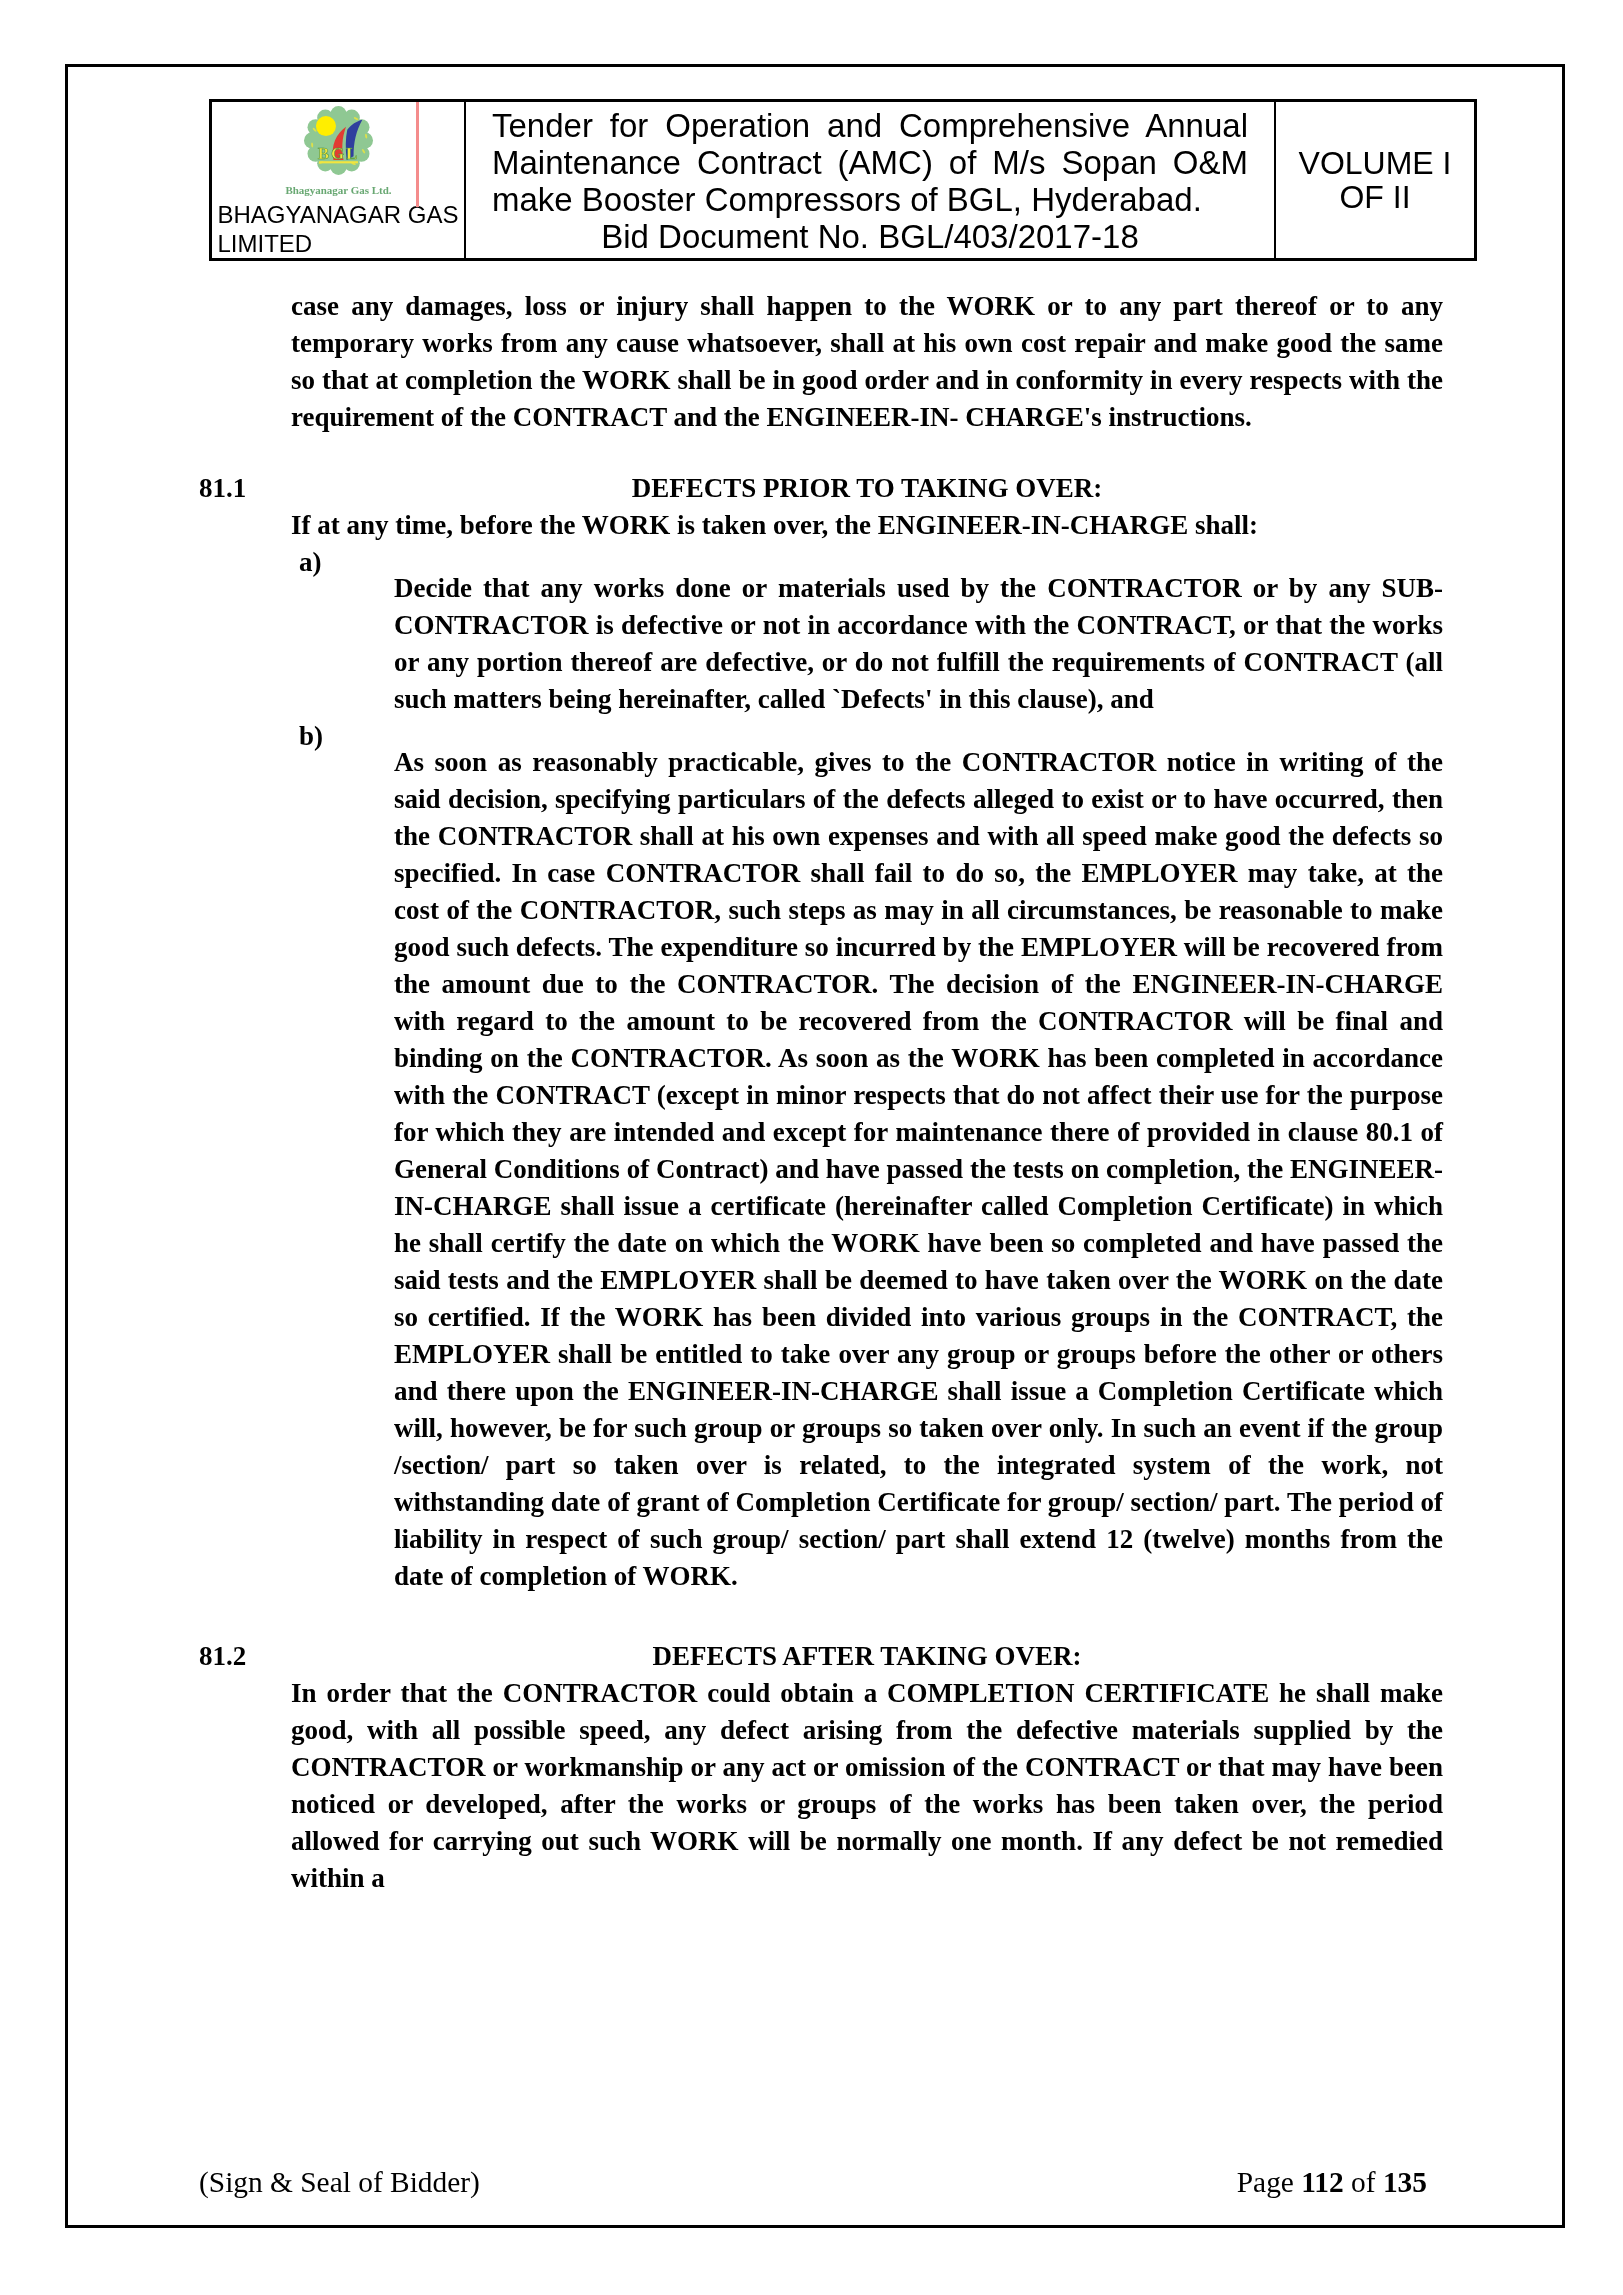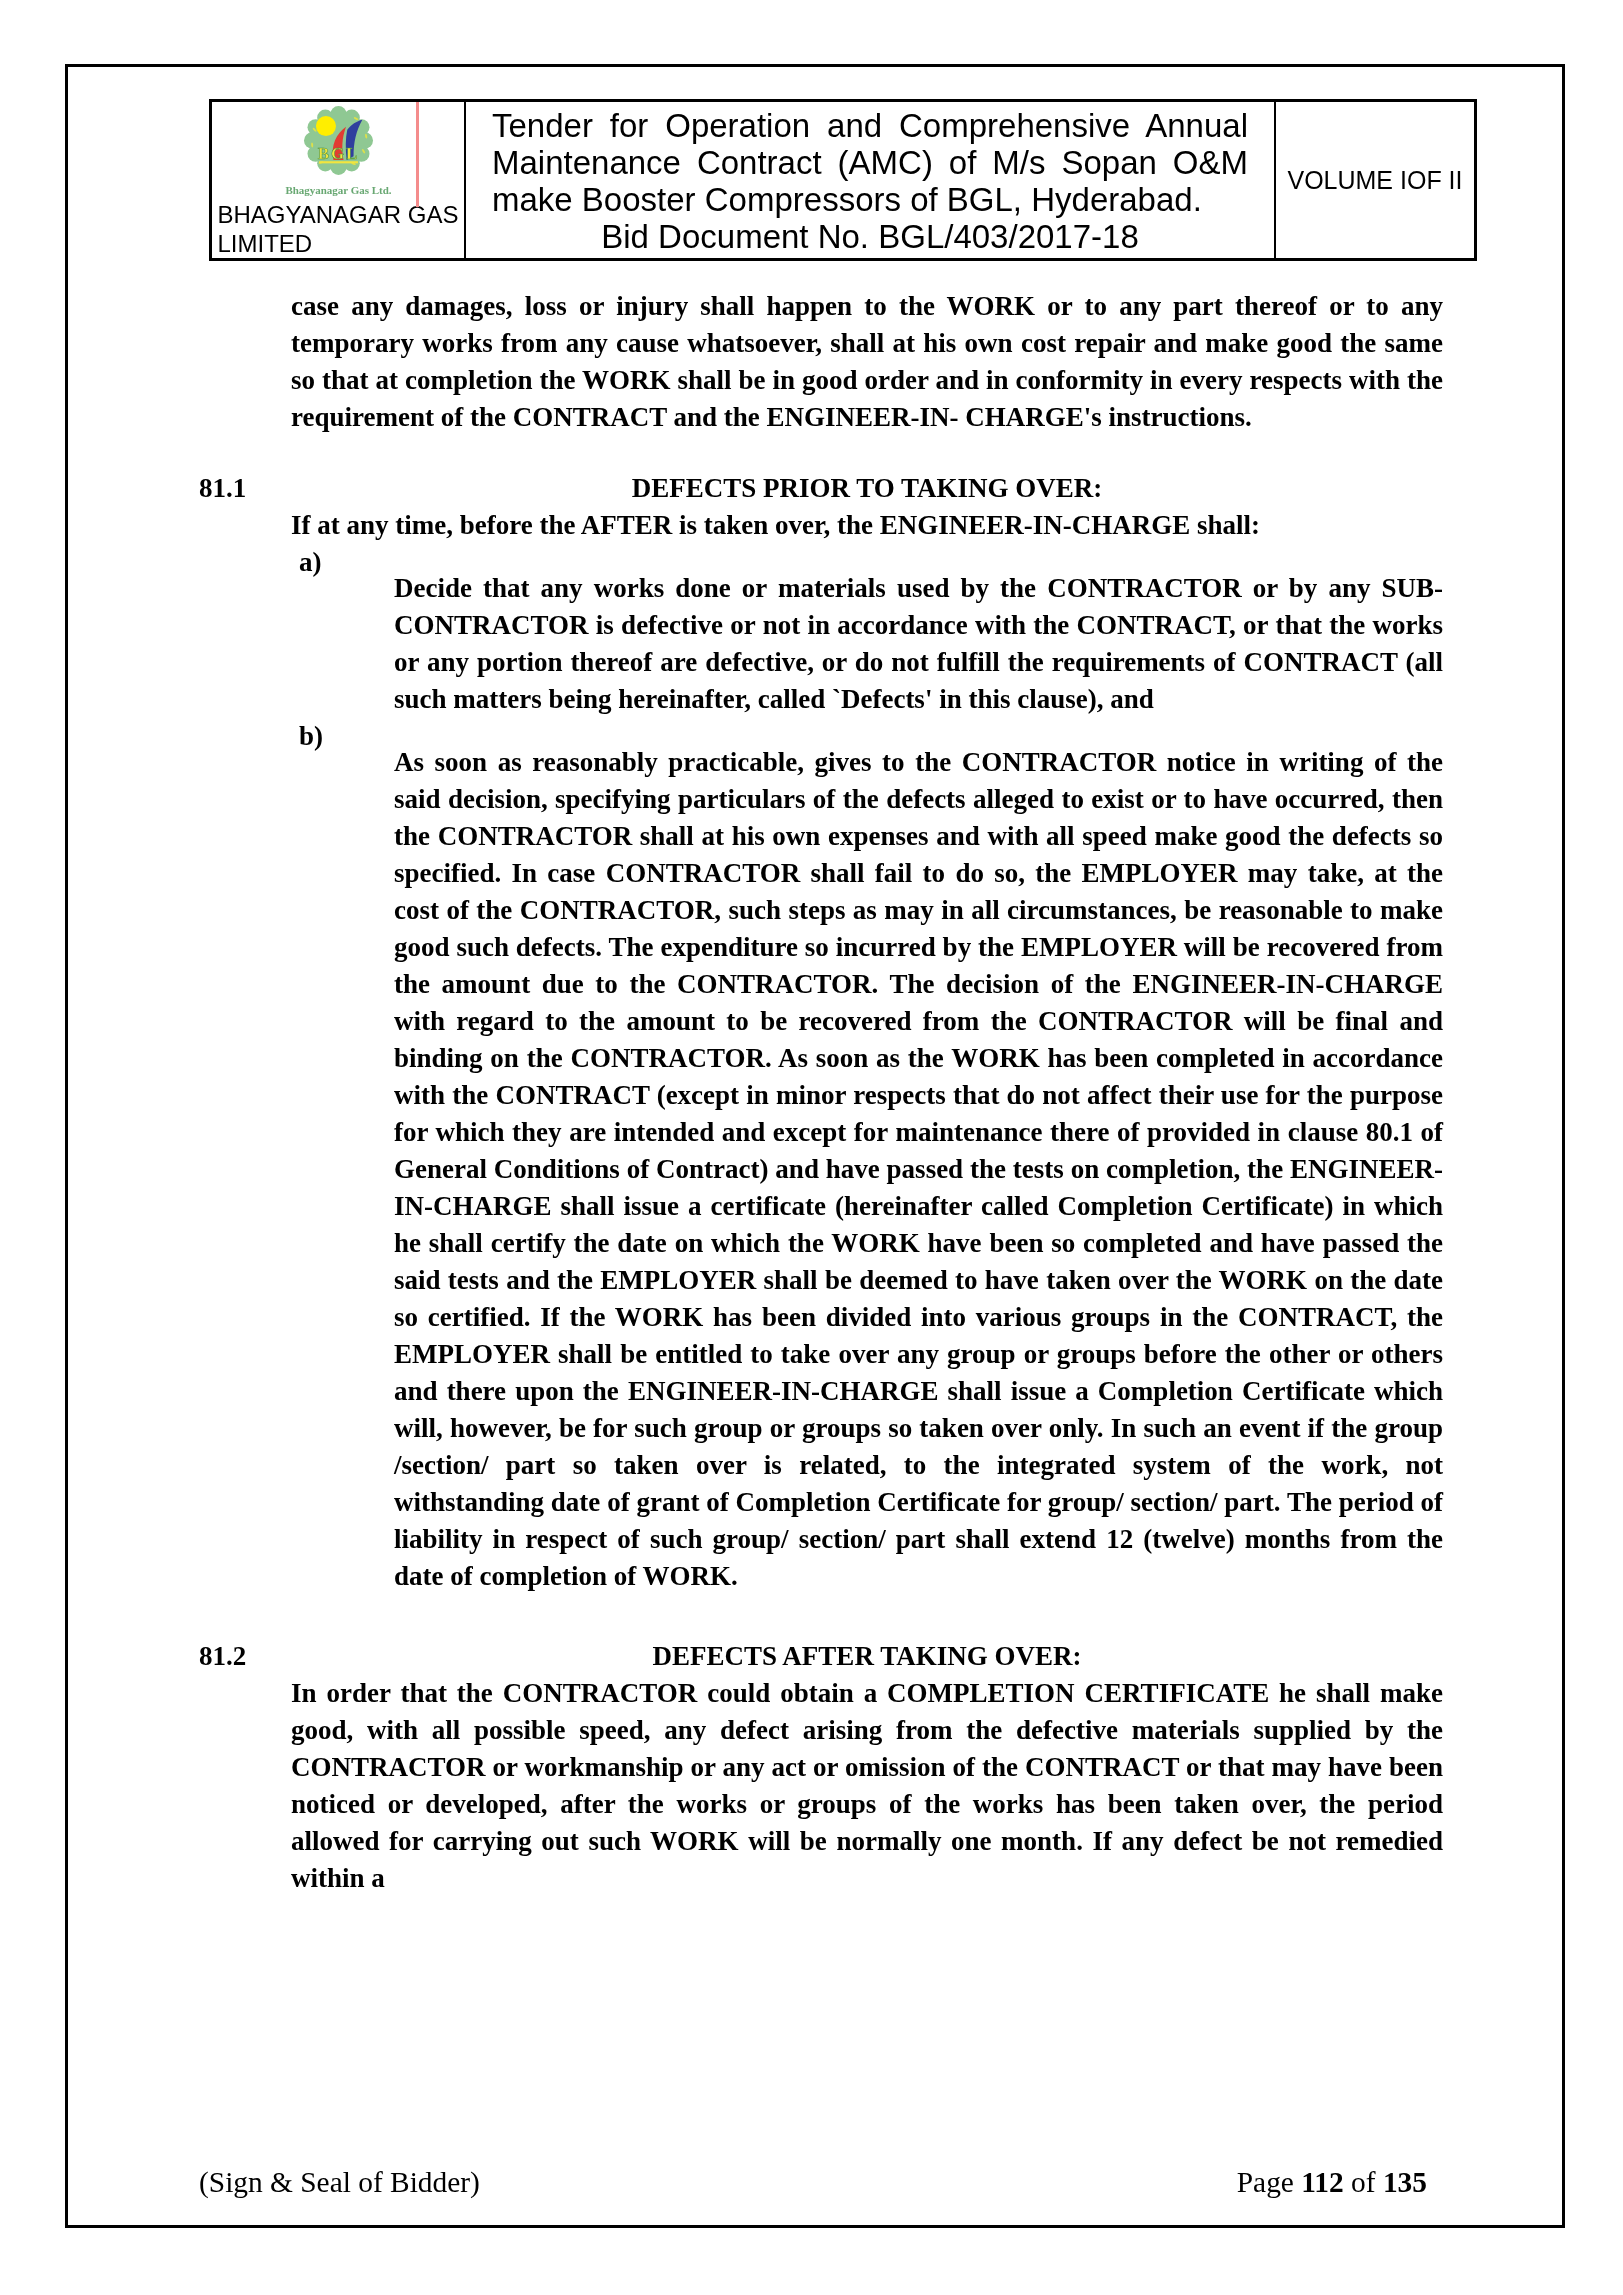--- a/index.html
+++ b/index.html
@@ -48,23 +48,23 @@
     width:810px;
     border-right:2.6px solid #000;
     padding:5.2px 26px 0 26px;
     font-family:"Liberation Sans", sans-serif;
     font-size:33px;line-height:37px;
   }
   .title-justified{text-align:justify;}
   .title-bid{text-align:center;}
   .cell-volume{
     flex:1;
-    display:flex;flex-direction:row;justify-content:center;align-items:center;
+    display:flex;flex-direction:column;justify-content:center;align-items:center;
     font-family:"Liberation Sans", sans-serif;
-    font-size:25px;line-height:34px;
+    font-size:32px;line-height:34px;
   }
   
   .content{
     position:absolute;left:291px;top:288px;
     width:1152px;
     font-size:27px;line-height:37px;font-weight:bold;
   }
   .para{text-align:justify;}
   .section{position:relative;margin-top:34px;}
   .sec-num{position:absolute;left:-92px;top:0;}
@@ -154,21 +154,21 @@
 
   </div>
 
   <div class="content">
 
     <div class="para">case any damages, loss or injury shall happen to the WORK or to any part thereof or to any temporary works from any cause whatsoever, shall at his own cost repair and make good the same so that at completion the WORK shall be in good order and in conformity in every respects with the requirement of the CONTRACT and the ENGINEER-IN- CHARGE's instructions.</div>
 
     <div class="section">
       <span class="sec-num">81.1</span>
       <div class="sec-heading">DEFECTS PRIOR TO TAKING OVER:</div>
-      <div class="sec-lead">If at any time, before the AFTER is taken over, the ENGINEER-IN-CHARGE shall:</div>
+      <div class="sec-lead">If at any time, before the WORK is taken over, the ENGINEER-IN-CHARGE shall:</div>
 
       <div class="item">
         <span class="item-label">a)</span>
         <span class="item-text">Decide that any works done or materials used by the CONTRACTOR or by any SUB-CONTRACTOR is defective or not in accordance with the CONTRACT, or that the works or any portion thereof are defective, or do not fulfill the requirements of CONTRACT (all such matters being hereinafter, called `Defects' in this clause), and</span>
       </div>
 
       <div class="item">
         <span class="item-label">b)</span>
         <span class="item-text">As soon as reasonably practicable, gives to the CONTRACTOR notice in writing of the said decision, specifying particulars of the defects alleged to exist or to have occurred, then the CONTRACTOR shall at his own expenses and with all speed make good the defects so specified. In case CONTRACTOR shall fail to do so, the EMPLOYER may take, at the cost of the CONTRACTOR, such steps as may in all circumstances, be reasonable to make good such defects. The expenditure so incurred by the EMPLOYER will be recovered from the amount due to the CONTRACTOR. The decision of the ENGINEER-IN-CHARGE with regard to the amount to be recovered from the CONTRACTOR will be final and binding on the CONTRACTOR. As soon as the WORK has been completed in accordance with the CONTRACT (except in minor respects that do not affect their use for the purpose for which they are intended and except for maintenance there of provided in clause 80.1 of General Conditions of Contract) and have passed the tests on completion, the ENGINEER-IN-CHARGE shall issue a certificate (hereinafter called Completion Certificate) in which he shall certify the date on which the WORK have been so completed and have passed the said tests and the EMPLOYER shall be deemed to have taken over the WORK on the date so certified. If the WORK has been divided into various groups in the CONTRACT, the EMPLOYER shall be entitled to take over any group or groups before the other or others and there upon the ENGINEER-IN-CHARGE shall issue a Completion Certificate which will, however, be for such group or groups so taken over only. In such an event if the group /section/ part so taken over is related, to the integrated system of the work, not withstanding date of grant of Completion Certificate for group/ section/ part. The period of liability in respect of such group/ section/ part shall extend 12 (twelve) months from the date of completion of WORK.</span>
       </div>

